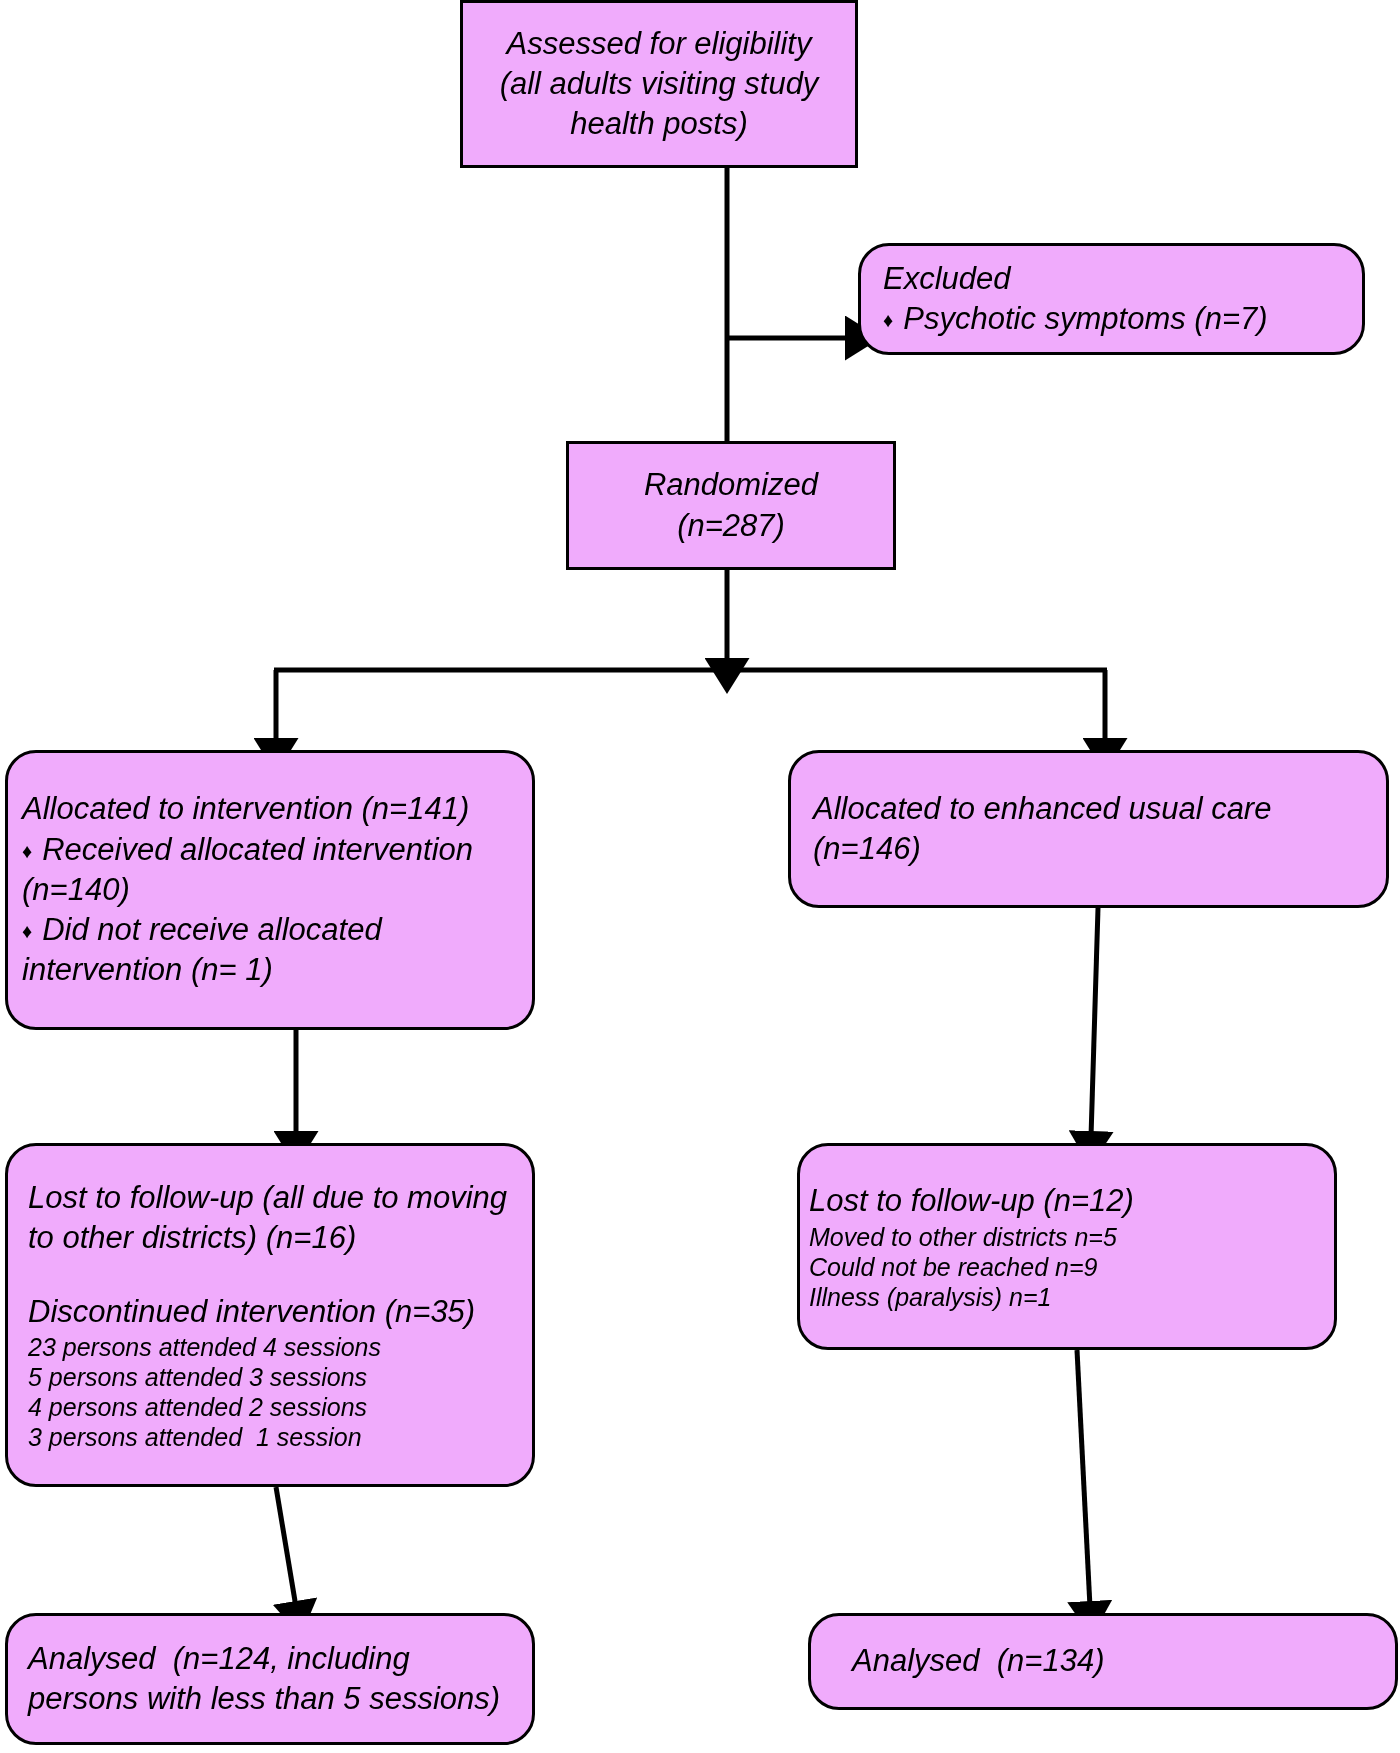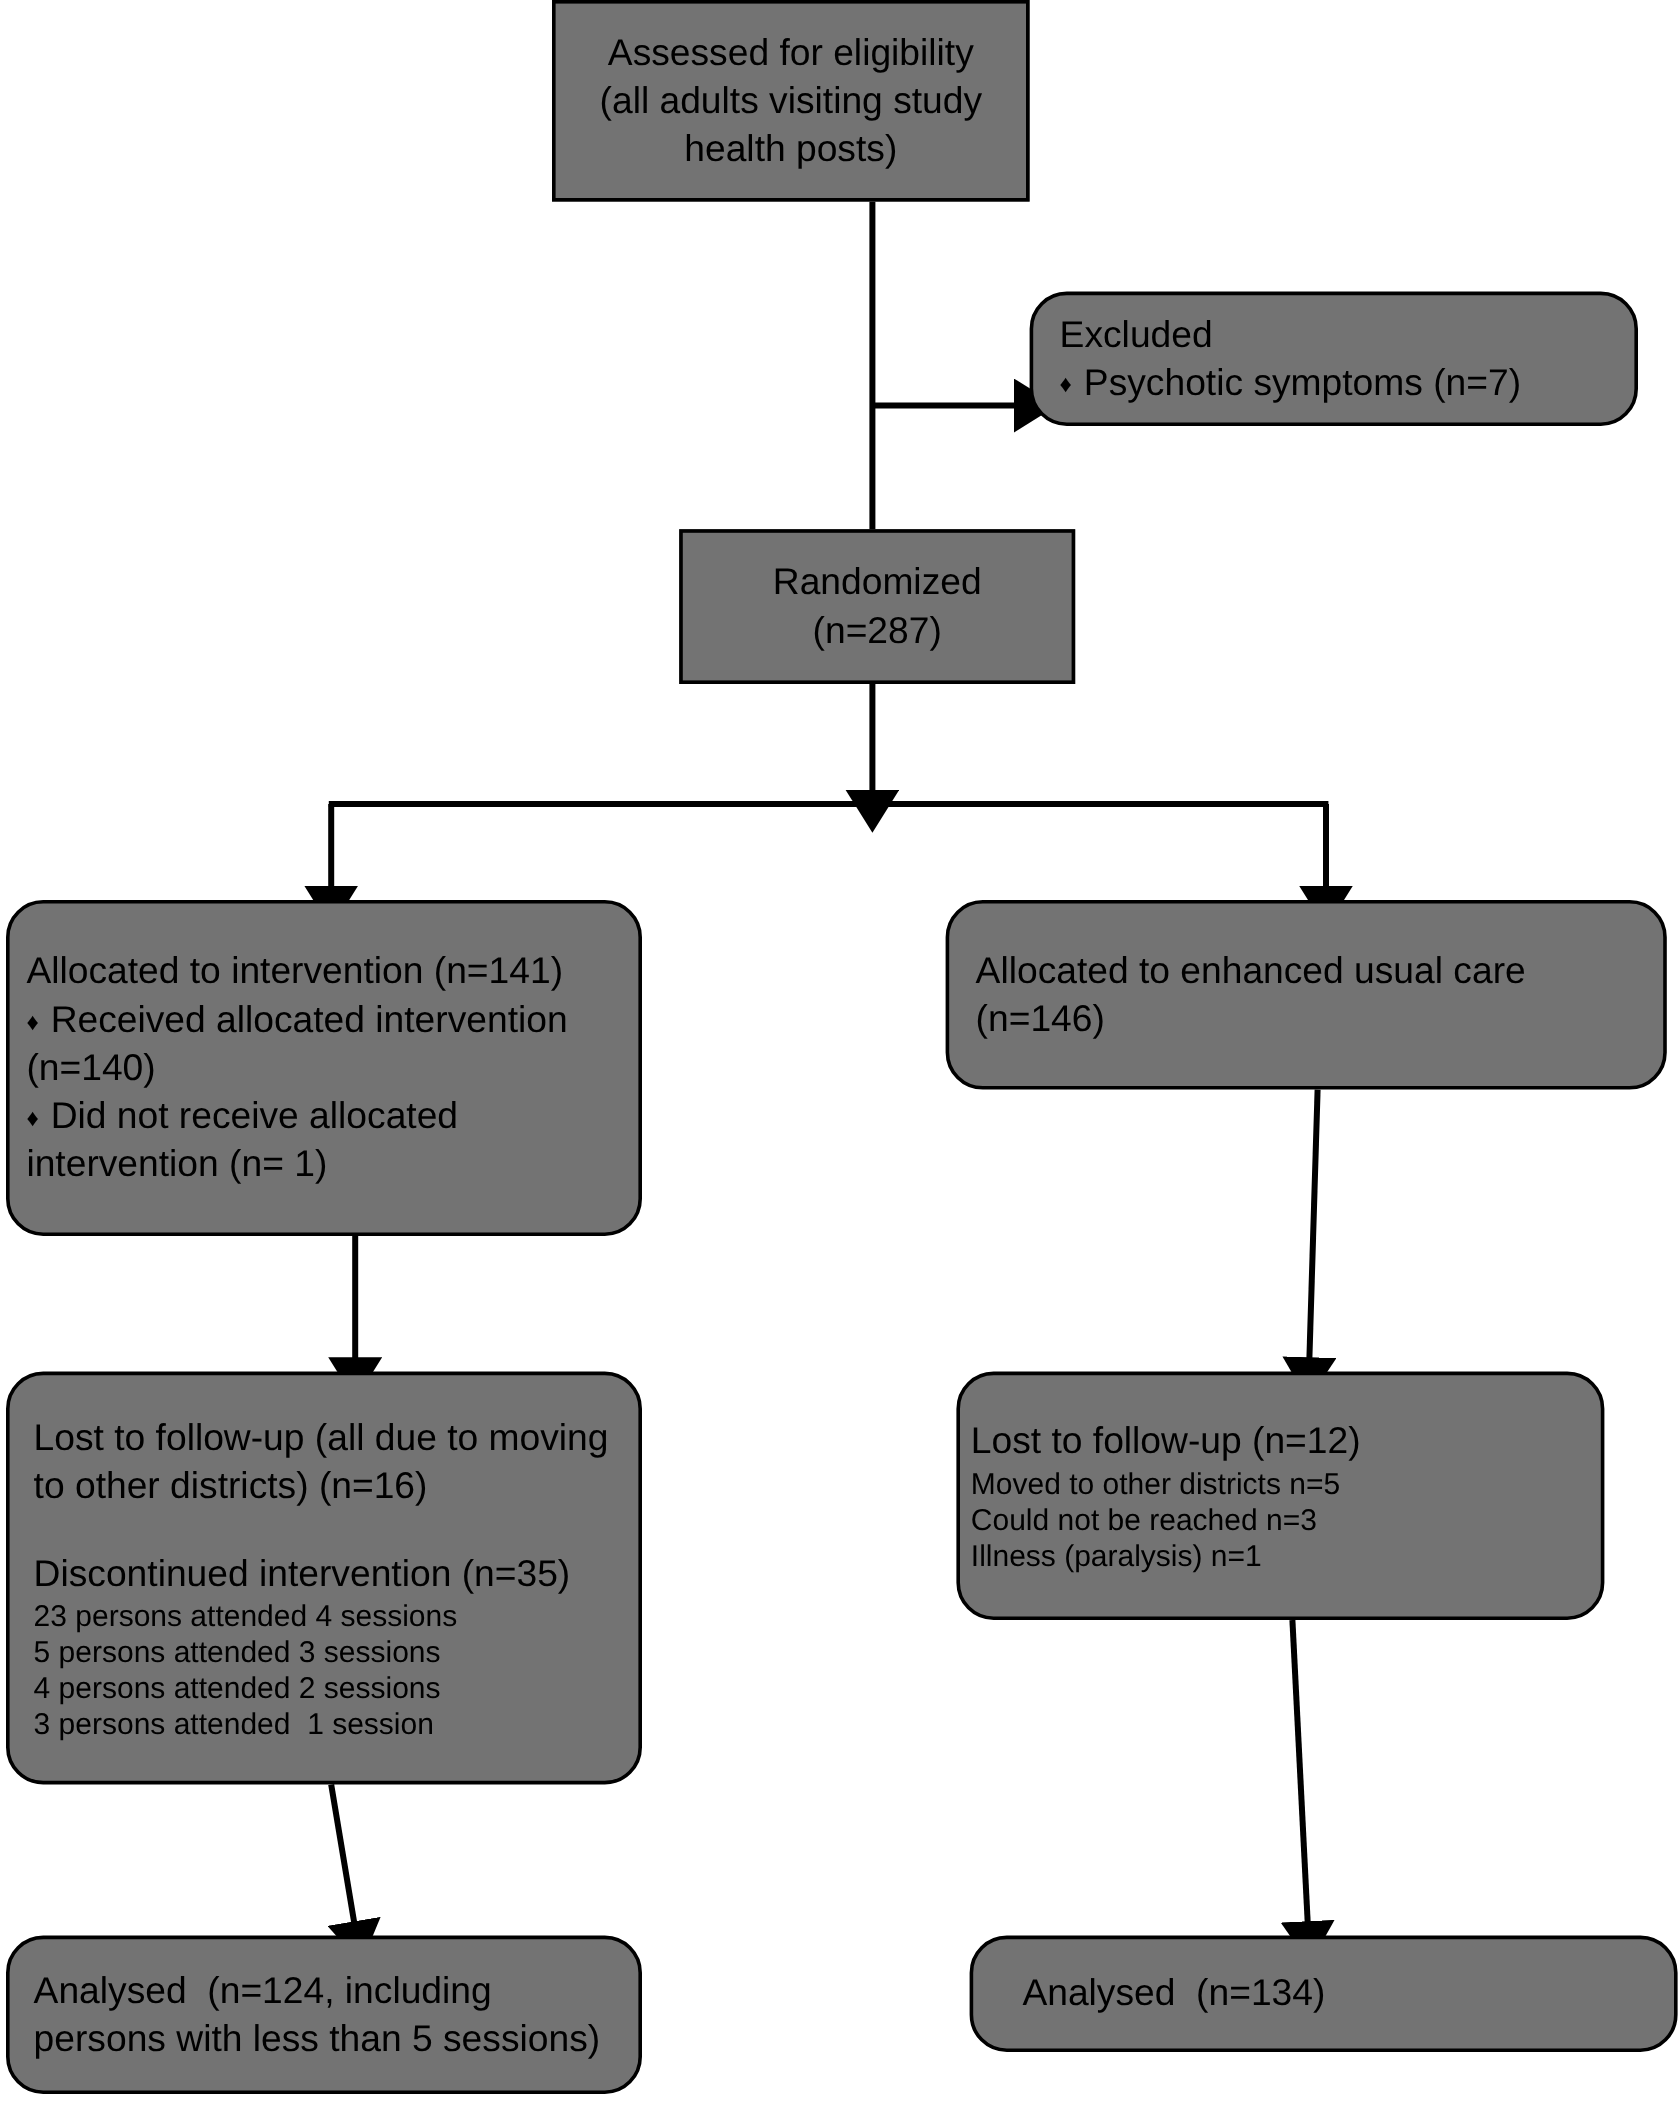--- a/index.html
+++ b/index.html
@@ -12,22 +12,23 @@
     width: 1400px;
     height: 1753px;
     background: #ffffff;
     font-family: "Liberation Sans", sans-serif;
     color: #000000;
     overflow: hidden;
   }
   .node {
     position: absolute;
     border: 3px solid #000000;
-    background: #737373;
+    background: #f0abfc;
     box-sizing: border-box;
+    font-style: italic;
   }
   .node .inner {
     padding: 0 14px;
     width: 100%;
     box-sizing: border-box;
   }
   .node.center {
     display: flex;
     align-items: center;
     justify-content: center;
@@ -156,21 +157,21 @@
       <span class="ln small">5 persons attended 3 sessions</span>
       <span class="ln small">4 persons attended 2 sessions</span>
       <span class="ln small">3 persons attended  1 session</span>
     </div>
   </div>
 
   <div class="node left" style="left:797px; top:1143px; width:540px; height:207px;">
     <div class="inner" style="padding-left:9px;">
       <span class="ln">Lost to follow-up (n=12)</span>
       <span class="ln small">Moved to other districts n=5</span>
-      <span class="ln small">Could not be reached n=3</span>
+      <span class="ln small">Could not be reached n=9</span>
       <span class="ln small">Illness (paralysis) n=1</span>
     </div>
   </div>
 
   <div class="node left" style="left:5px; top:1613px; width:530px; height:132px;">
     <div class="inner" style="padding-left:20px;">
       <span class="ln">Analysed  (n=124, including</span>
       <span class="ln">persons with less than 5 sessions)</span>
     </div>
   </div>

